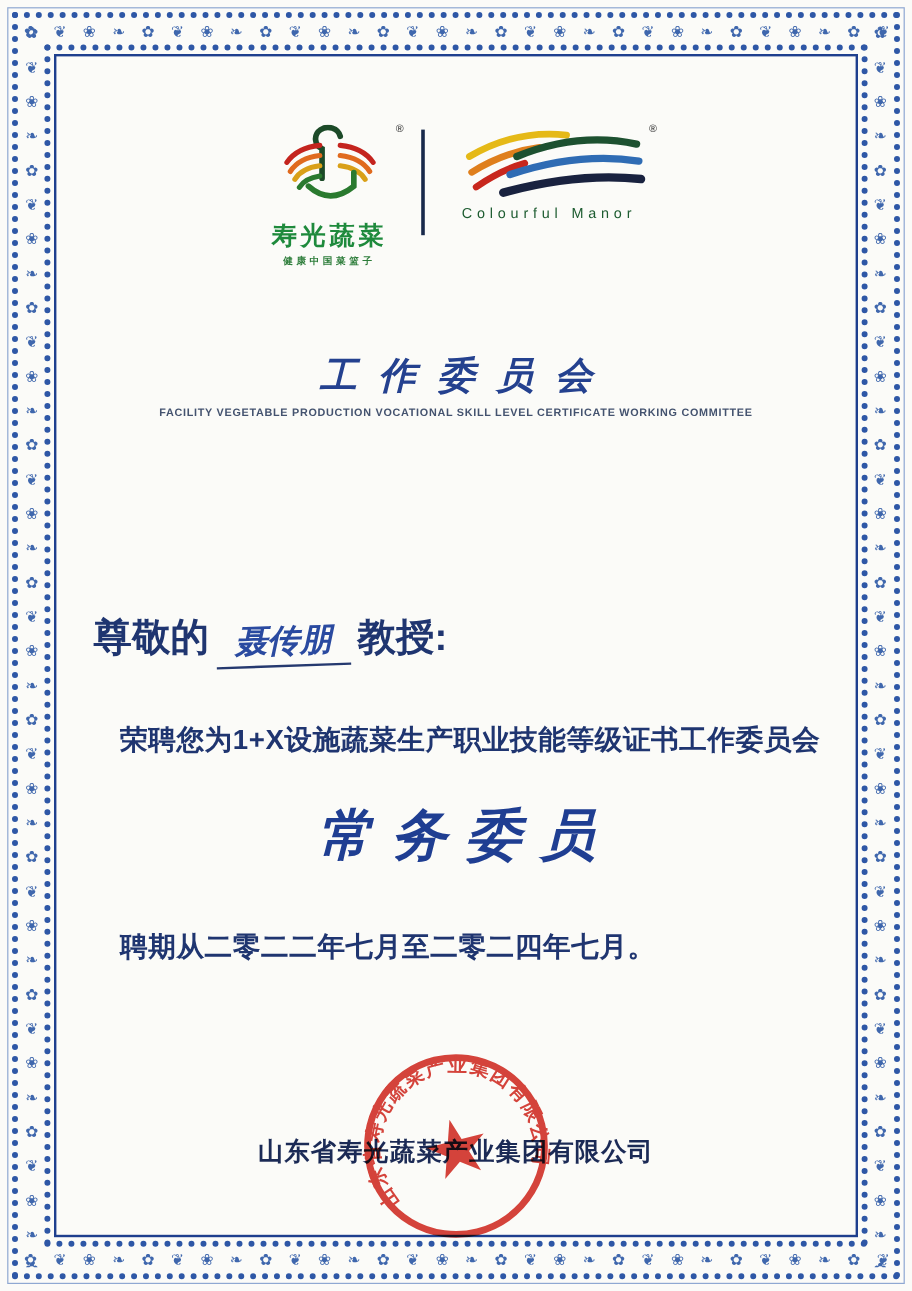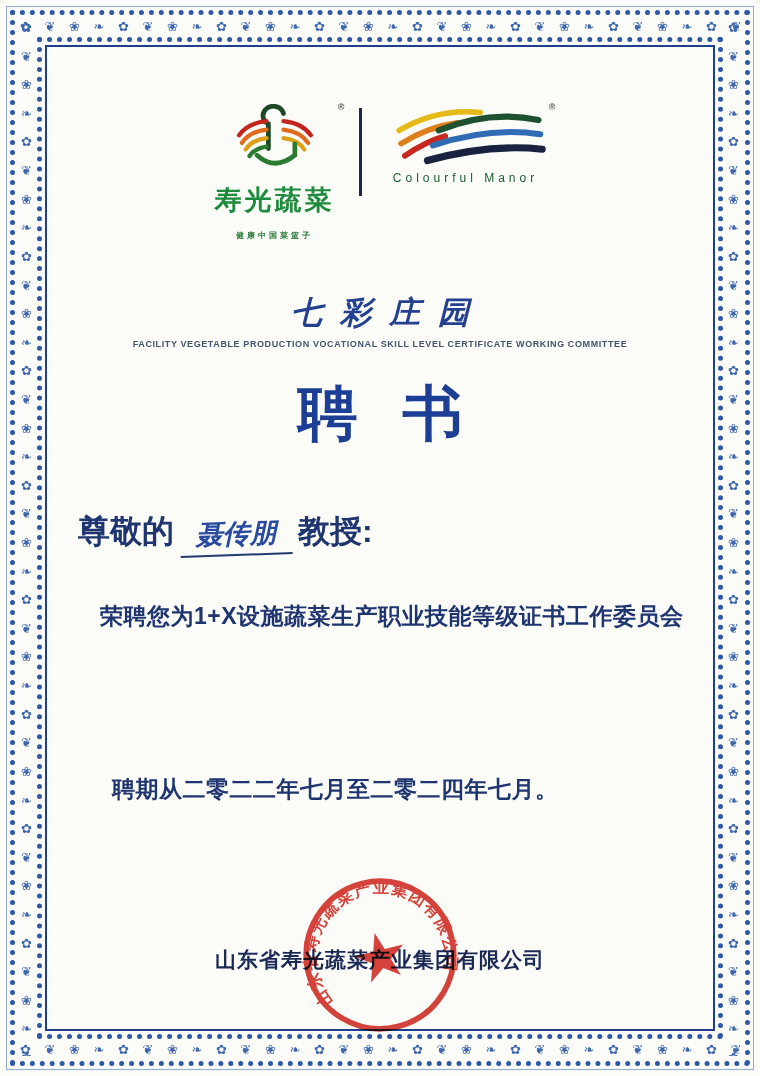--- a/index.html
+++ b/index.html
@@ -28,22 +28,22 @@
   .floral-bottom{left:20px;right:20px;bottom:17px;height:19px;}
   .floral-left,.floral-right{top:20px;bottom:20px;width:19px;writing-mode:vertical-rl;line-height:19px;}
   .floral-left{left:17px;}
   .floral-right{right:17px;}
 
   
   .logos-row{position:absolute;left:46px;right:46px;top:104px;display:flex;justify-content:center;align-items:flex-start;gap:24px;}
   .logo-block{position:relative;display:flex;flex-direction:column;align-items:center;}
   .logo-reg{position:absolute;top:-2px;right:-10px;font-size:9px;color:#555;font-weight:bold;}
   .logo-divider{width:3px;height:88px;background:#18294b;margin-top:4px;}
-  .logo-left-name{margin-top:4px;font-size:27px;font-weight:bold;color:#1e8a3c;letter-spacing:3px;}
-  .logo-left-tagline{margin-top:12px;font-size:8px;font-weight:bold;color:#2d7d3a;letter-spacing:3px;}
+  .logo-left-name{margin-top:4px;font-size:21px;font-weight:bold;color:#1e8a3c;letter-spacing:3px;}
+  .logo-left-tagline{margin-top:2px;font-size:8px;font-weight:bold;color:#2d7d3a;letter-spacing:3px;}
   .logo-right-name{margin-top:2px;font-size:25px;font-weight:bold;color:#1d5c30;letter-spacing:8px;}
   .logo-right-sub{margin-top:1px;font-size:12px;font-weight:normal;color:#1d5c30;letter-spacing:4px;}
 
   
   .committee-cn1{position:absolute;left:46px;right:46px;top:243px;text-align:center;
     font-family:"DejaVu Serif",serif;font-style:italic;font-weight:bold;
     font-size:33px;color:#24418f;letter-spacing:4px;}
   .committee-cn2{position:absolute;left:46px;right:46px;top:292px;text-align:center;
     font-family:"DejaVu Serif",serif;font-style:italic;font-weight:bold;
     font-size:31px;color:#24418f;letter-spacing:18px;text-indent:18px;}
@@ -64,21 +64,21 @@
     border-bottom:2px solid #25396f;
     font-family:"DejaVu Serif",serif;font-style:italic;font-weight:bold;
     font-size:27px;color:#2a4aa0;transform:rotate(-2deg);}
 
   
   .appointment{position:absolute;left:100px;right:46px;top:601px;
     font-size:23px;font-weight:bold;color:#1f3570;letter-spacing:0.5px;}
   .position-title{position:absolute;left:46px;right:46px;top:666px;text-align:center;
     font-family:"DejaVu Serif",serif;font-style:italic;font-weight:bold;
     font-size:46px;color:#1f3e92;letter-spacing:16px;text-indent:16px;}
-  .term{position:absolute;left:112px;right:46px;top:774px;
+  .term{position:absolute;left:100px;right:46px;top:774px;
     font-size:23px;font-weight:bold;color:#1f3570;letter-spacing:0.5px;}
 
   
   .footer-issuer{position:absolute;left:46px;right:46px;top:946px;text-align:center;
     font-size:21px;font-weight:bold;color:#1b2a55;letter-spacing:1px;}
   .footer-date{position:absolute;left:46px;right:46px;top:980px;text-align:center;
     font-size:19px;font-weight:bold;color:#1b2a55;letter-spacing:4px;}
   .seal{
     position:absolute;left:299px;top:874px;width:162px;height:162px;
     transform:rotate(-14deg);mix-blend-mode:multiply;opacity:0.92;z-index:5;pointer-events:none;}
@@ -125,32 +125,32 @@
         <path d="M16,42 Q45,24 76,20" stroke="#df7f1c" stroke-width="6" fill="none" stroke-linecap="round"></path>
         <path d="M20,55 Q42,40 63,34" stroke="#c8271d" stroke-width="6" fill="none" stroke-linecap="round"></path>
         <path d="M56,28 Q110,6 162,17" stroke="#1d5130" stroke-width="6.5" fill="none" stroke-linecap="round"></path>
         <path d="M50,44 Q110,24 164,32" stroke="#2f6cb4" stroke-width="6.5" fill="none" stroke-linecap="round"></path>
         <path d="M44,60 Q110,42 166,48" stroke="#19223f" stroke-width="7.5" fill="none" stroke-linecap="round"></path>
       </svg>
       <div class="logo-right-sub">Colourful Manor</div>
     </div>
   </div>
 
-  <div class="committee-cn2">七彩庄园</div>
+  <div class="committee-cn2">工作委员会</div>
   <div class="committee-en">FACILITY VEGETABLE PRODUCTION VOCATIONAL SKILL LEVEL CERTIFICATE WORKING COMMITTEE</div>
 
-  <div class="doc-title">聘 书</div>
 
   <div class="salutation">
     <span class="sal-prefix">尊敬的</span>
     <span class="sal-name">聂传朋</span>
     <span class="sal-suffix">教授:</span>
   </div>
 
   <div class="appointment">荣聘您为1+X设施蔬菜生产职业技能等级证书工作委员会</div>
+  <div class="position-title">常务委员</div>
   <div class="term">聘期从二零二二年七月至二零二四年七月。</div>
 
   <div class="footer-issuer">山东省寿光蔬菜产业集团有限公司</div>
 
   <svg class="seal" viewBox="0 0 200 200">
     <circle cx="100" cy="100" r="91" fill="none" stroke="#d5342b" stroke-width="7"></circle>
     <defs>
       <path id="sealArc" d="M 30,142 A 80,80 0 1 1 170,142" fill="none"></path>
     </defs>
     <text font-size="20" font-weight="bold" fill="#d5342b" letter-spacing="2" font-family="Liberation Sans, sans-serif">

